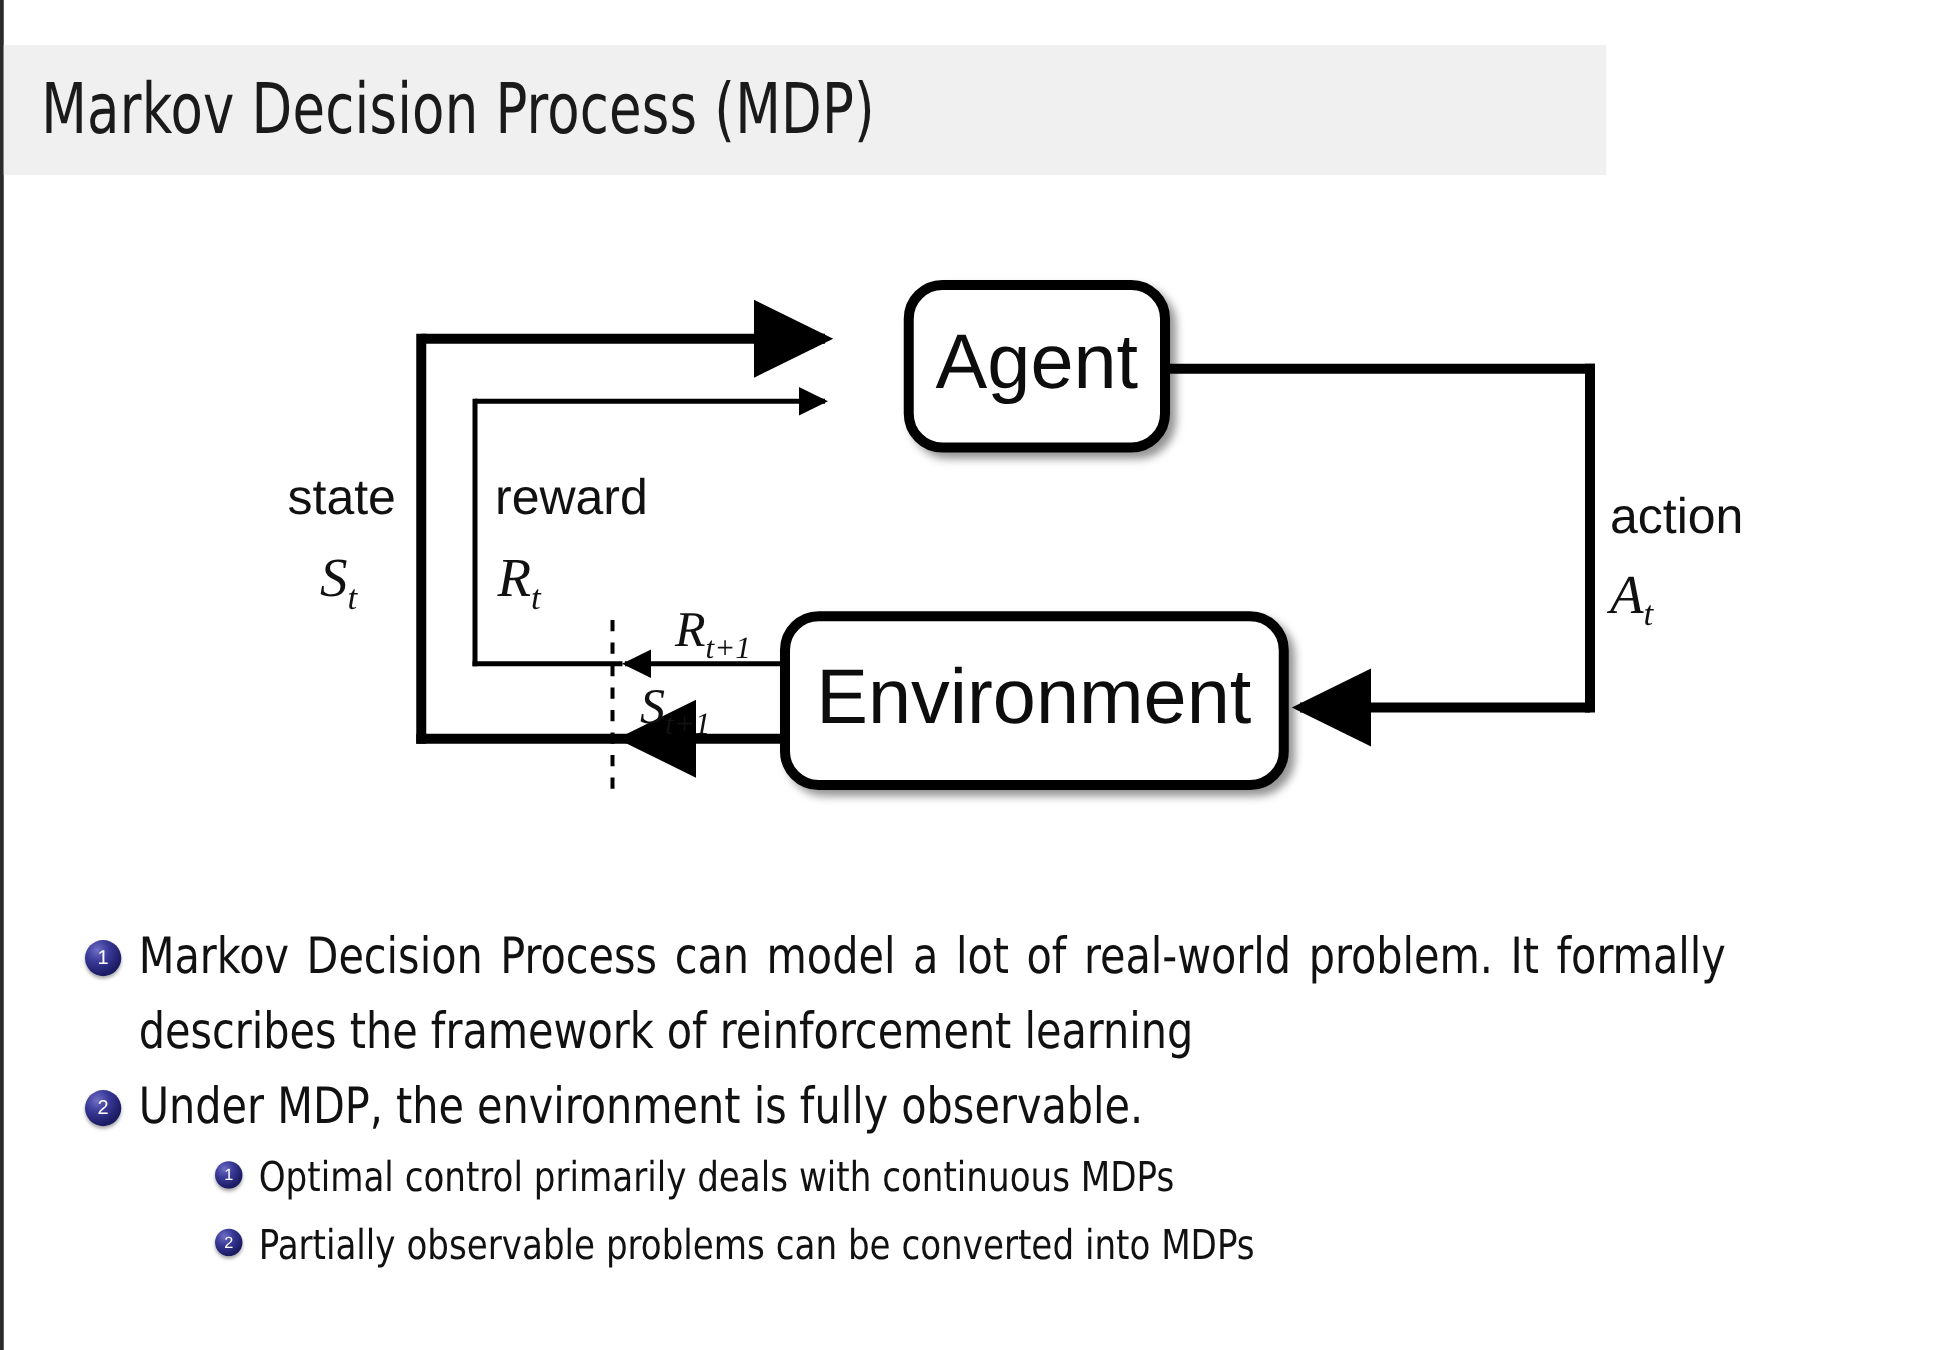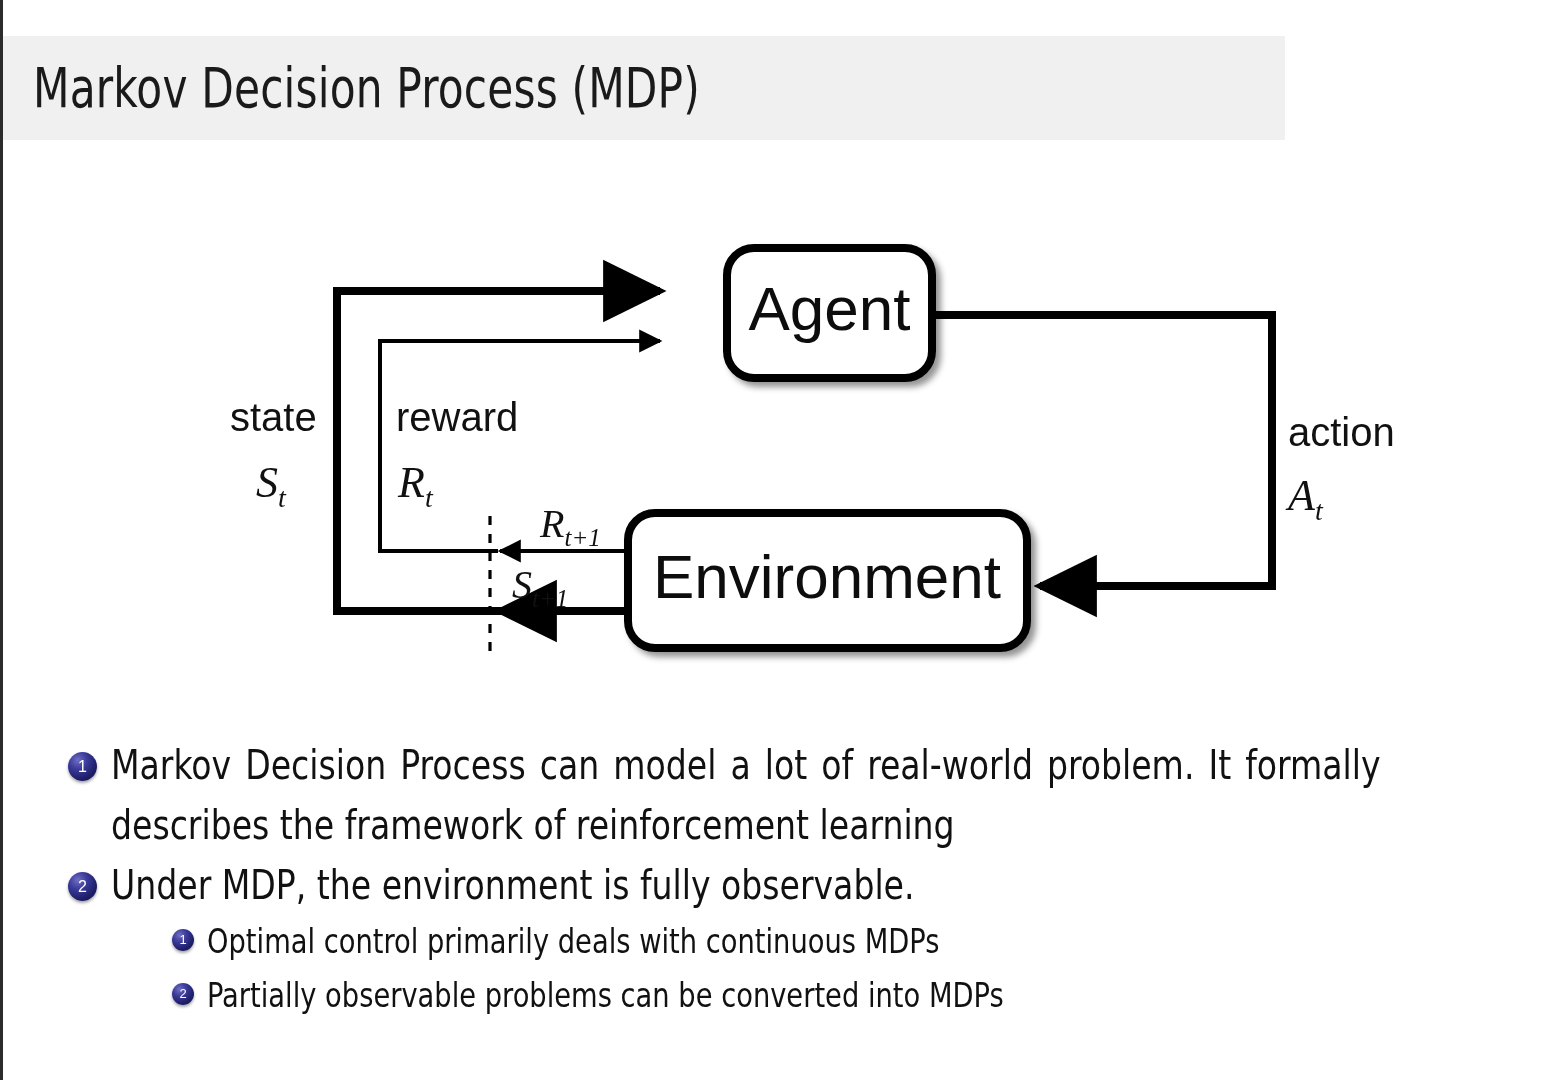--- a/index.html
+++ b/index.html
@@ -53,21 +53,21 @@
     transform: scaleX(0.84);
     transform-origin: left top;
     white-space: nowrap;
     color: #1a1a1a;
   }
 
   
   #diagram {
     position: absolute;
     left: 0;
-    top: 128px;
+    top: 108px;
     width: 1546px;
     height: 590px;
   }
   #diagram svg { display: block; }
 
   
   #bullet-list {
     position: absolute;
     left: 0;
     top: 735px;

